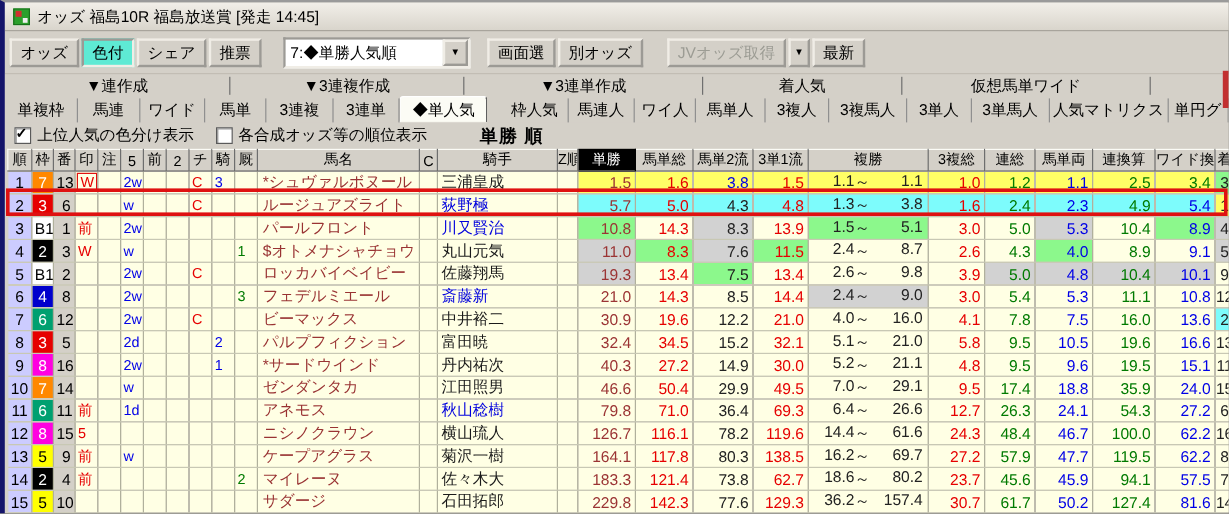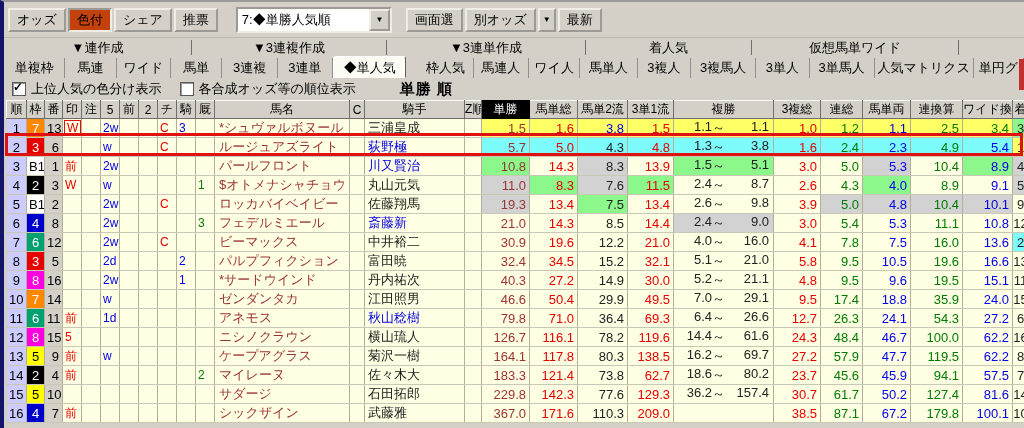--- a/index.html
+++ b/index.html
@@ -8,21 +8,21 @@
   
   .titlebar{height:23px;background:linear-gradient(#f2efe9,#d9d5cc);display:flex;align-items:center;
             gap:6px;padding-left:7px;border-bottom:1px solid #a8a49c;font-size:13px;color:#000;}
   .appicon{width:14px;height:14px;background:#2ca02c;box-shadow:inset 0 0 0 1px #17701a;position:relative;}
   .appicon::after{content:"";position:absolute;left:2px;top:2px;width:5px;height:5px;background:#d03030;}
   .appicon::before{content:"";position:absolute;right:2px;bottom:2px;width:4px;height:4px;background:#efefef;}
   
   .toolbar{height:31px;display:flex;align-items:center;padding:2px 6px 2px 4px;gap:2px;border-bottom:1px solid #bdb9b0;}
   .tbtn{font:13px "Liberation Sans",sans-serif;color:#000;height:24px;padding:0 7px;background:#d4d0c8;
         border:2px outset #f0ede6;cursor:pointer;white-space:nowrap;}
-  .tbtn.pressed{border:2px inset #f0ede6;background:#c2410c;}
+  .tbtn.pressed{border:2px inset #f0ede6;background:#5eead4;}
   .tbtn.disabled{color:#9c9c94;}
   .arrowbtn{padding:0 3px;font-size:8px;}
   .combo{margin-left:16px;width:152px;height:22px;background:#fff;border:2px inset #f0ede6;
          display:flex;align-items:center;font-size:13px;cursor:pointer;}
   .combo-text{flex:1;padding-left:4px;white-space:nowrap;overflow:hidden;}
   .combo-arrow{width:17px;align-self:stretch;background:#d4d0c8;border:2px outset #f0ede6;
                font-size:8px;display:flex;align-items:center;justify-content:center;}
   .gap12{margin-left:12px;} .gap18{margin-left:18px;}
   .info{margin-left:auto;font-size:13px;color:#000;padding-right:4px;white-space:nowrap;}
   
@@ -68,32 +68,37 @@
   .inbox{outline:1px solid #e01010;padding:0 2px;}
   .redbox{position:absolute;left:1px;top:33px;width:1018px;height:23px;border:3px solid #df1111;
           box-sizing:border-box;pointer-events:none;}
   .edge-accent{position:absolute;right:0;top:57px;width:5px;height:31px;background:#c23030;}
 </style>
 </head>
 <body>
 
 <div class="window">
 
+  <div class="titlebar">
+    <span class="appicon"></span>
+    <span>オッズ 福島10R 福島放送賞 [発走 14:45]</span>
+  </div>
 
   <div class="toolbar">
     <button class="tbtn">オッズ</button>
     <button class="tbtn pressed">色付</button>
     <button class="tbtn">シェア</button>
     <button class="tbtn">推票</button>
     <div class="combo">
       <span class="combo-text">7:◆単勝人気順</span>
       <span class="combo-arrow">▼</span>
     </div>
     <button class="tbtn gap12">画面選</button>
     <button class="tbtn">別オッズ</button>
+    <button class="tbtn disabled gap18">JVオッズ取得</button>
     <button class="tbtn arrowbtn">▼</button>
     <button class="tbtn">最新</button>
   </div>
 
   <div class="tabgroups" id="tabgroups">
       <div class="tabgroup" style="width: 188px;">▼連作成</div>
       <div class="tabgroup" style="width: 195px;">▼3連複作成</div>
       <div class="tabgroup" style="width: 199px;">▼3連単作成</div>
       <div class="tabgroup" style="width: 166px;">着人気</div>
       <div class="tabgroup" style="width: 207px;">仮想馬単ワイド</div>

